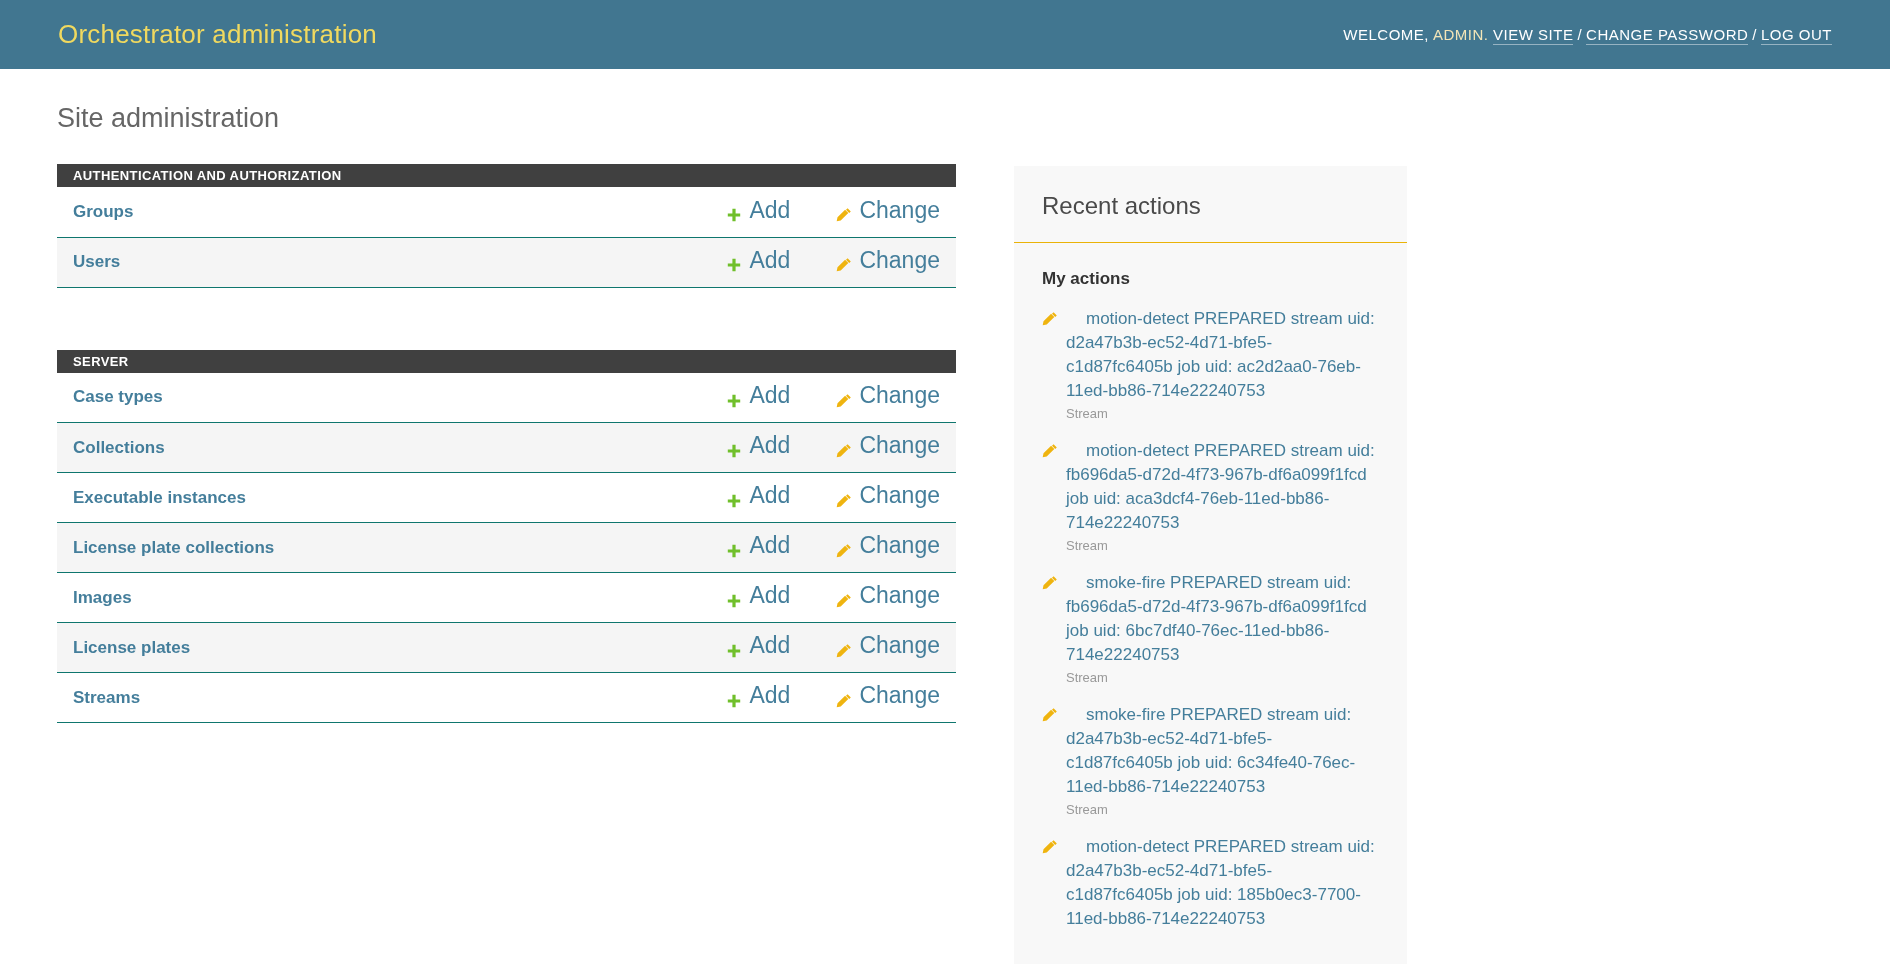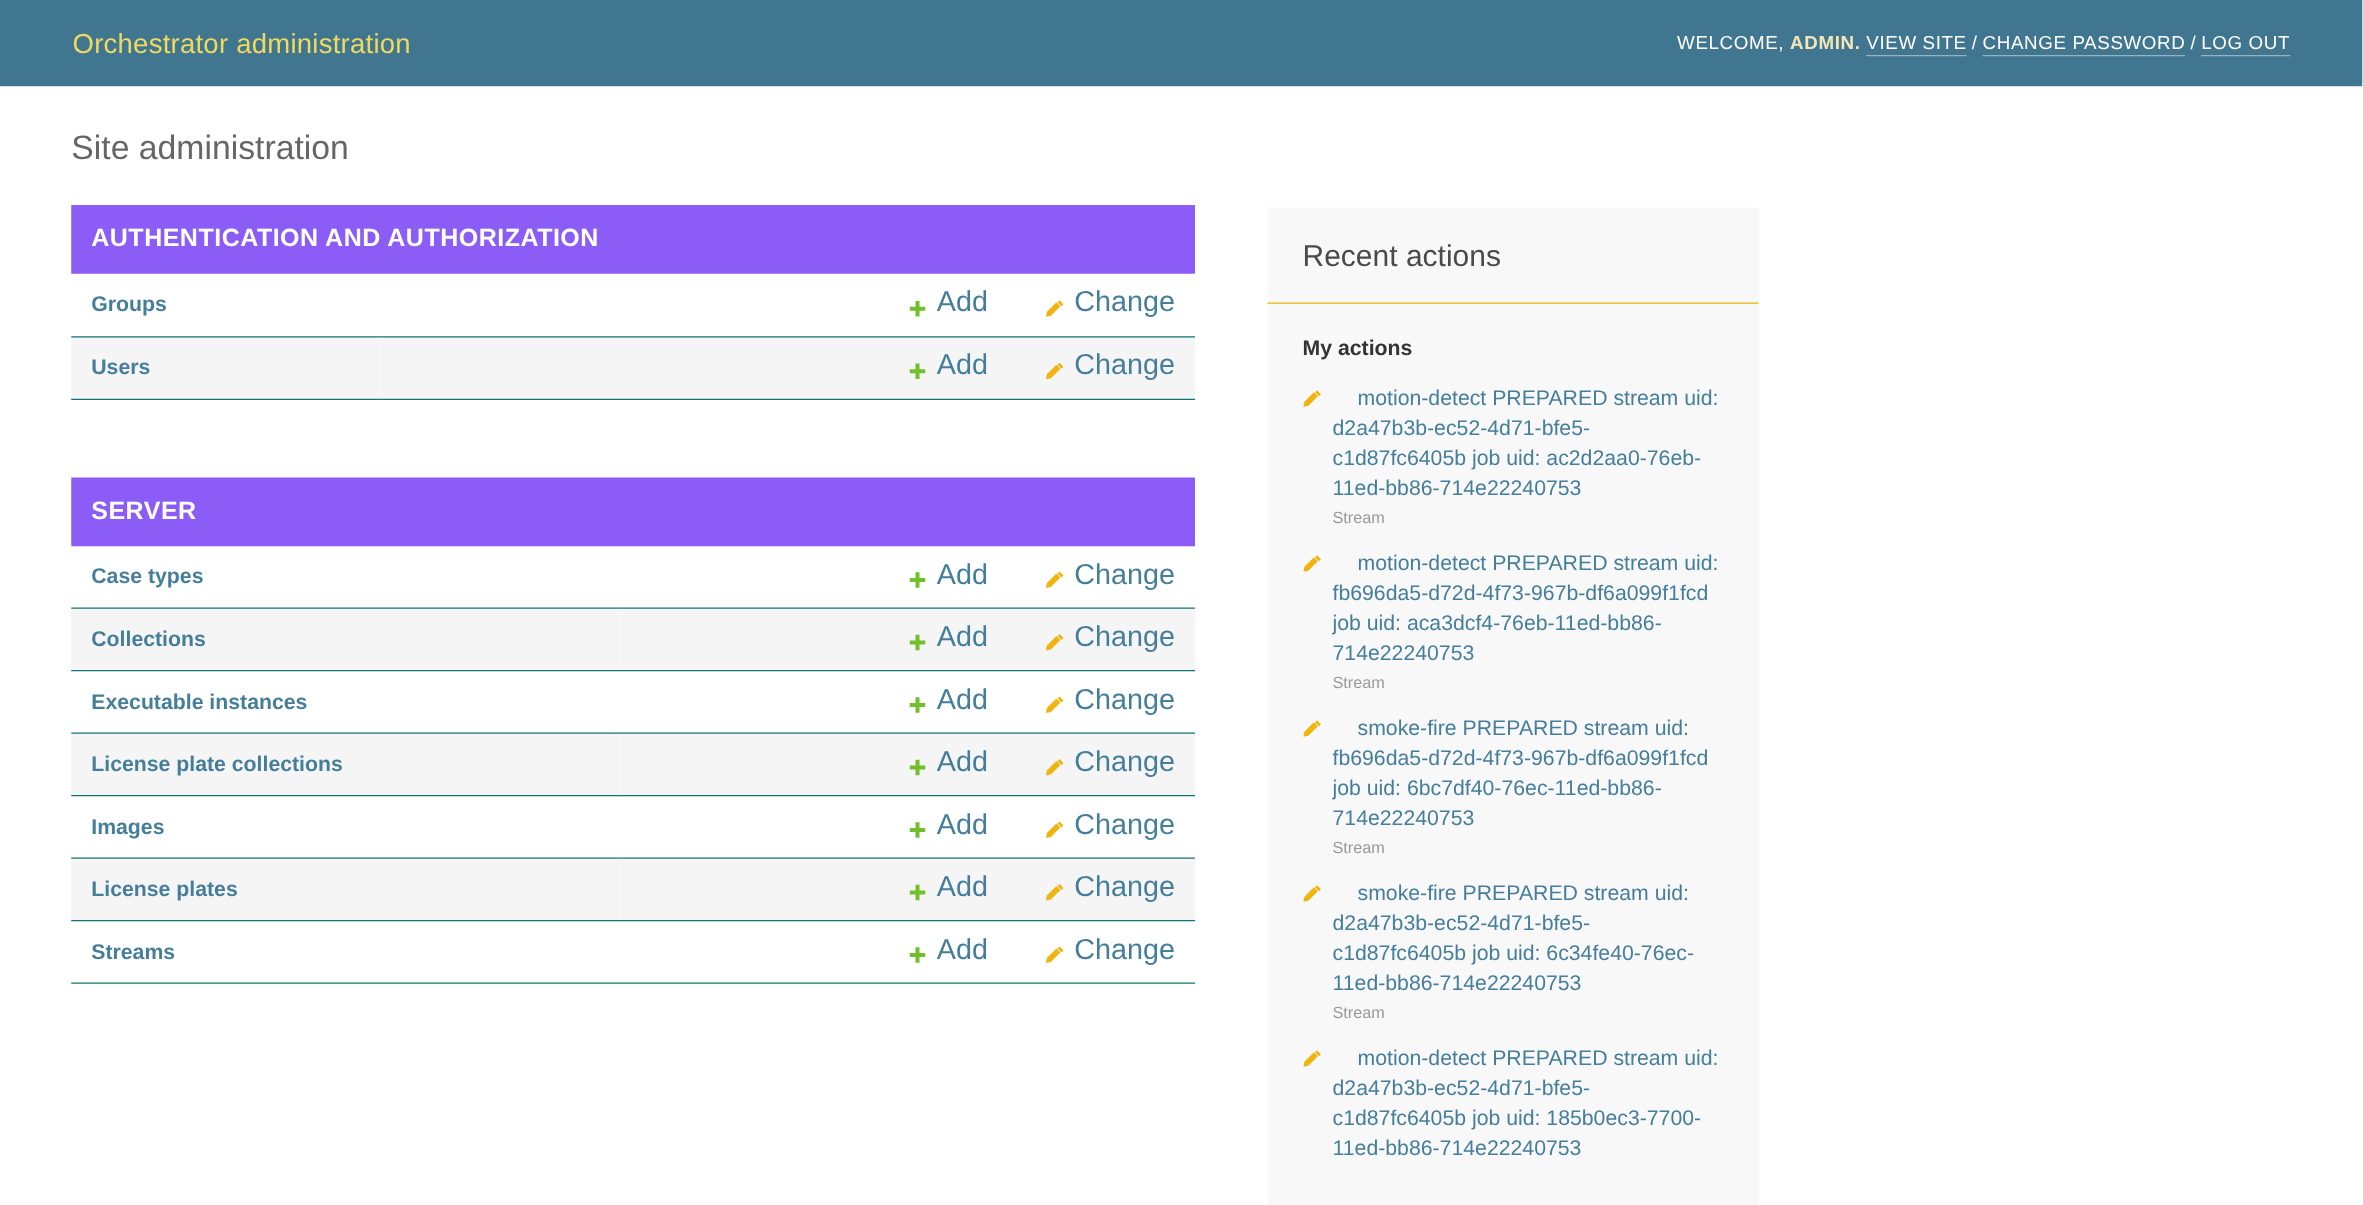--- a/index.html
+++ b/index.html
@@ -8,40 +8,40 @@
     width: 1890px; height: 964px; overflow: hidden;
     background: #ffffff;
     font-family: "Liberation Sans", sans-serif;
   }
   
   #header {
     height: 69px; background: #417690;
     display: flex; align-items: center; justify-content: space-between;
     padding: 0 58px;
   }
-  #site-name { font-size: 22px; font-weight: 400; color: #f0d95f; letter-spacing: .2px; }
+  #site-name { font-size: 26px; font-weight: 400; color: #f0d95f; letter-spacing: .2px; }
   #user-tools { font-size: 15px; color: #ffffff; letter-spacing: .5px; text-transform: uppercase; }
-  #user-tools .username { font-weight: bold; color: #f3e6b8; }
+  #user-tools .username { font-weight: normal; color: #f3e6b8; }
   #user-tools a {
     color: #ffffff; text-decoration: none;
     border-bottom: 1px solid rgba(255,255,255,.45);
     padding-bottom: 1px; cursor: pointer;
   }
   #user-tools .sep { padding: 0 4px; }
   
   #content { display: flex; align-items: flex-start; padding: 14px 58px 0 57px; }
   #content-main { width: 899px; }
   h1.page-title { font-size: 27px; font-weight: 400; color: #666666; margin: 20px 0 30px; }
   
   table.module { width: 100%; border-collapse: collapse; }
   .module-wrap + .module-wrap { margin-top: 62px; }
   table.module caption {
-    background: #8b5cf6; color: #ffffff; text-align: left;
-    font-size: 20px; font-weight: 600; letter-spacing: .4px;
-    padding: 16px 16px;
+    background: #404040; color: #ffffff; text-align: left;
+    font-size: 13px; font-weight: 600; letter-spacing: .4px;
+    padding: 4px 16px;
   }
   table.module caption a { color: #ffffff; text-decoration: none; cursor: pointer; }
   table.module tr { height: 50px; }
   table.module tr:nth-child(even) { background: #f5f5f5; }
   table.module th, table.module td { border-bottom: 1px solid #0f766e; padding: 0 16px; }
   table.module th { text-align: left; }
   a.model-link { color: #447e9b; font-weight: bold; font-size: 17px; text-decoration: none; cursor: pointer; }
   td.actions-cell { text-align: right; padding-right: 23px; white-space: nowrap; }
   .actions-inner { display: inline-flex; gap: 46px; align-items: center; }
   a.addlink, a.changelink {

